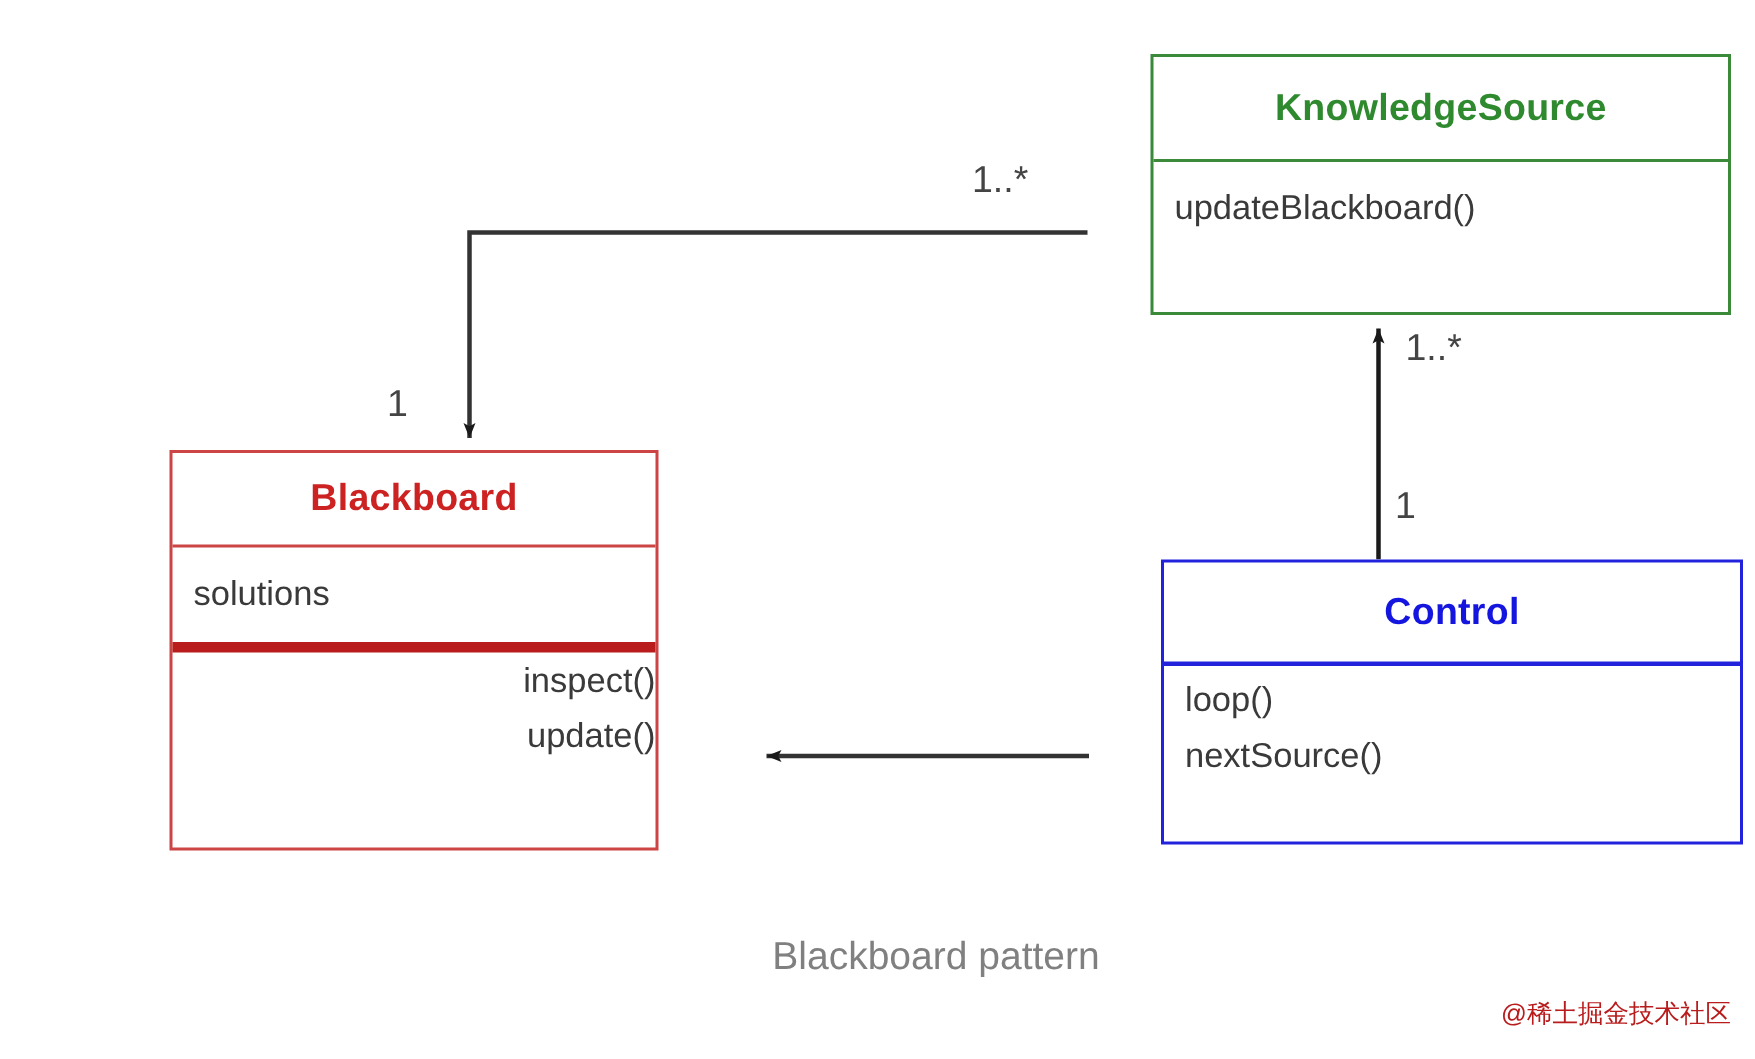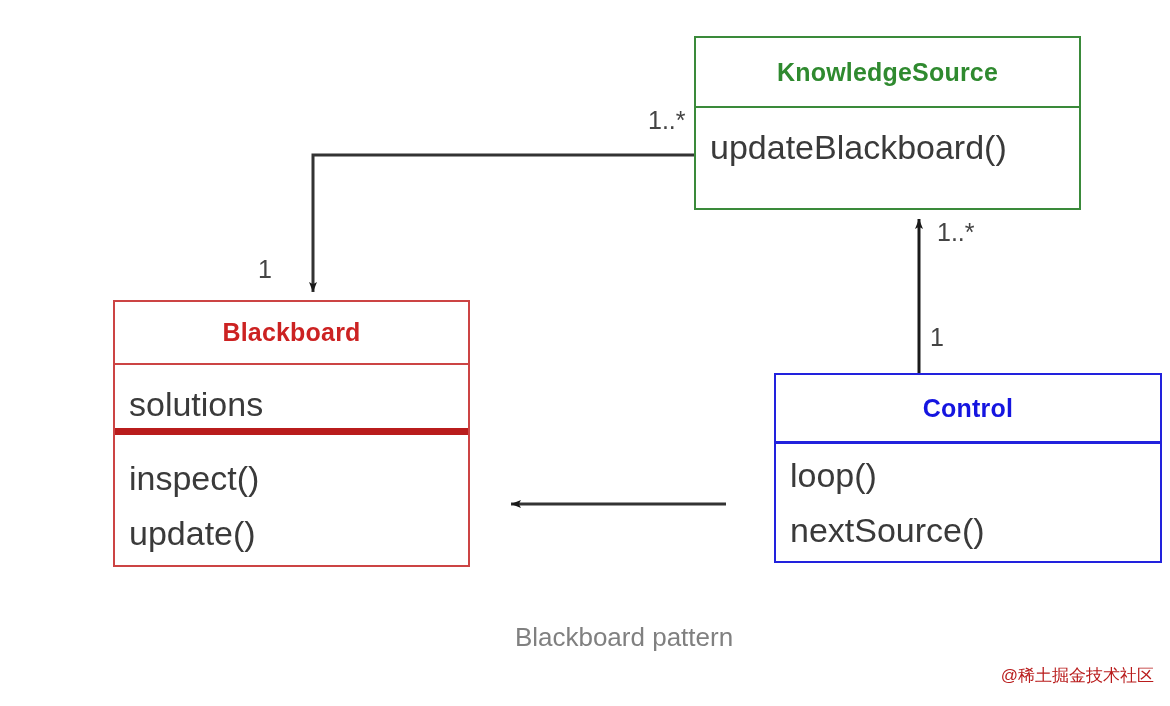--- a/index.html
+++ b/index.html
@@ -29,67 +29,68 @@
   .uml-title {
     text-align: center;
     font-weight: bold;
     font-size: 25px;
     letter-spacing: 0.2px;
     box-sizing: border-box;
   }
   .uml-compartment {
     box-sizing: border-box;
     color: #3a3a3a;
-    font-size: 34px;
+    font-size: 23px;
     padding-left: 14px;
   }
   .uml-member {
     white-space: nowrap;
     line-height: 1.62;
   }
 
   
   #box-knowledgesource {
-    left: 694px;
+    left: 767px;
     top: 36px;
     width: 387px;
     height: 174px;
     border-color: #3a8a3a;
   }
   #box-knowledgesource .uml-title {
     color: #2f8a2f;
     height: 70px;
     line-height: 68px;
     border-bottom: 2px solid #3a8a3a;
   }
   #box-knowledgesource .uml-compartment {
     padding-top: 12px;
   }
 
   
   #box-blackboard {
     left: 113px;
     top: 300px;
-    width: 357px;
+    width: 326px;
     height: 267px;
     border-color: #cc4444;
   }
   #box-blackboard .uml-title {
     color: #cc2222;
     height: 63px;
     line-height: 61px;
     border-bottom: 2px solid #cc4444;
   }
   #box-blackboard .attrs {
     height: 70px;
     padding-top: 12px;
     border-bottom: 7px solid #b91c1c;
   }
   #box-blackboard .ops {
-    padding-top: 16px;
+    padding-top: 0;
+    text-align: right;
   }
 
   
   #box-control {
     left: 726px;
     top: 373px;
     width: 388px;
     height: 190px;
     border-color: #2222dd;
     margin-left: 48px;

